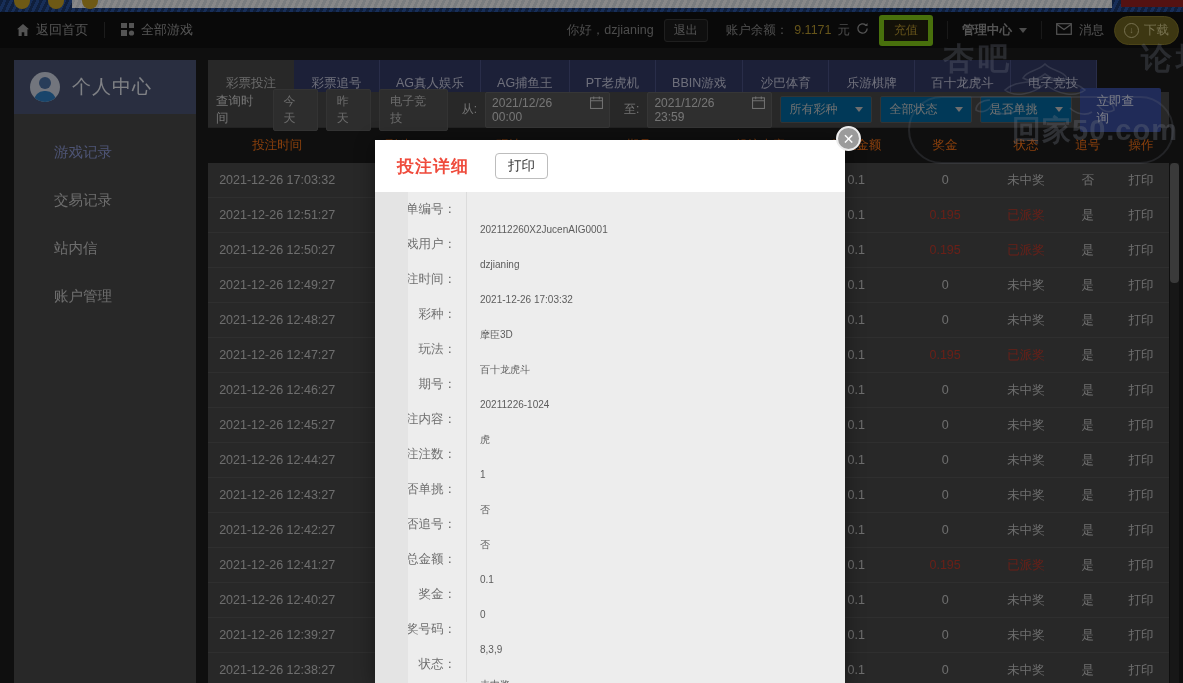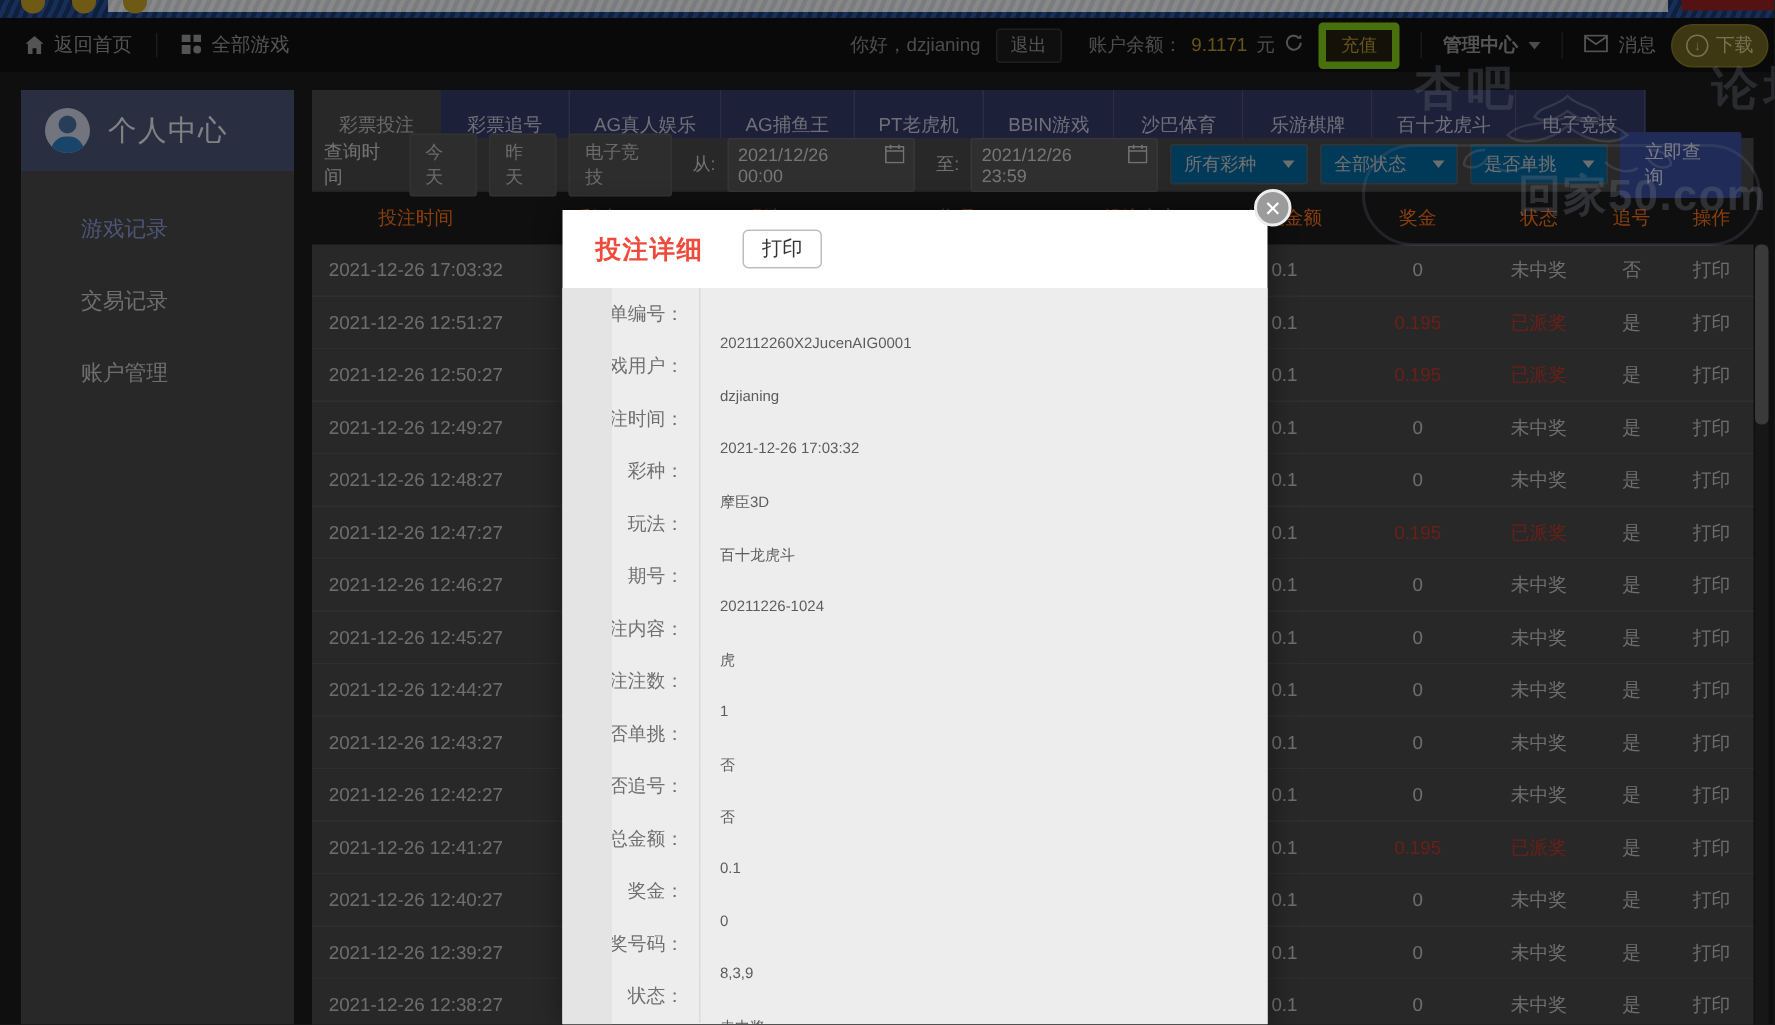--- a/index.html
+++ b/index.html
@@ -273,20 +273,23 @@
           <div class="sb-title">个人中心</div>
         </div>
         <div class="sb-list">
           <div class="sb-item active">
             <span>游戏记录</span>
           </div>
           <div class="sb-item">
             <span>交易记录</span>
           </div>
           <div class="sb-item">
+            <span>站内信</span>
+          </div>
+          <div class="sb-item">
             <span>账户管理</span>
           </div>
         </div>
       </div>
 
       <div class="content">
 
         <div class="tabs">
           <div class="tab active">
               <span>彩票投注</span>

